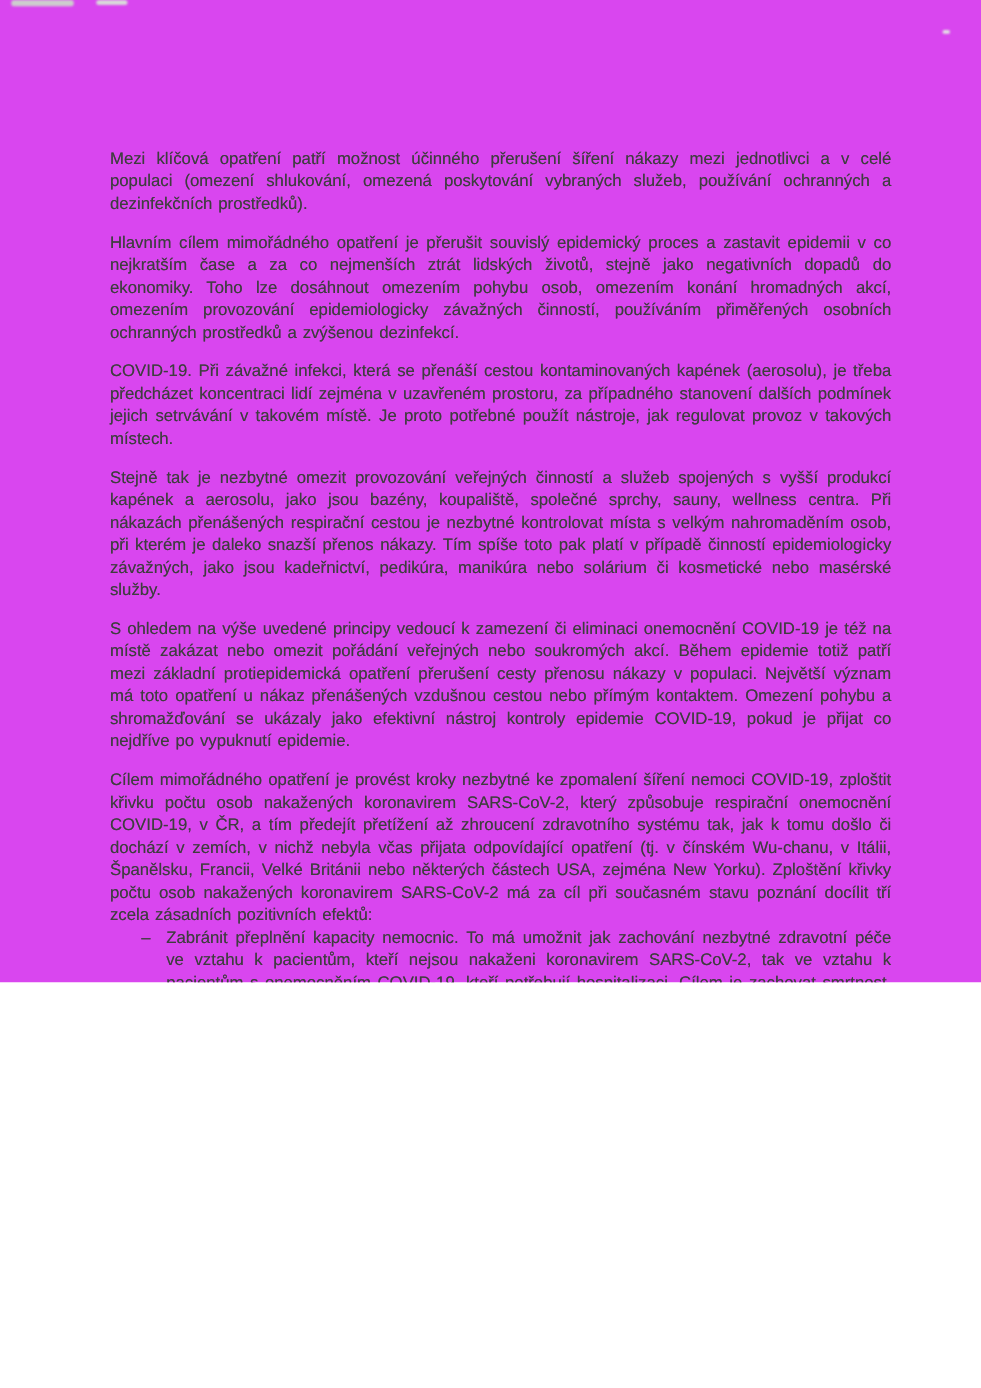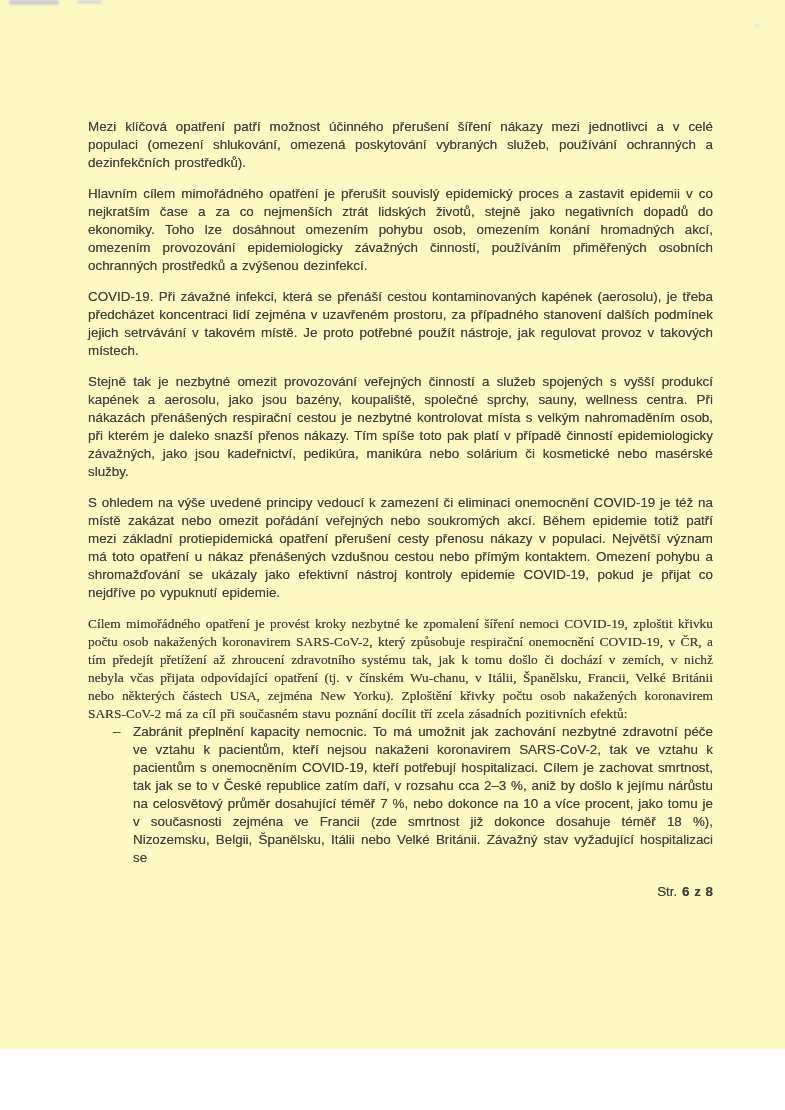--- a/index.html
+++ b/index.html
@@ -3,22 +3,22 @@
 <meta charset="utf-8">
 <style>
   html, body {
     margin: 0;
     padding: 0;
     background: #ffffff;
   }
   .page {
     position: relative;
     width: 785px;
-    height: 1049px;
-    background: #fef9c3;
+    height: 786px;
+    background: #d946ef;
     overflow: hidden;
     font-family: "Liberation Sans", "DejaVu Sans", sans-serif;
   }
   
   .scan-artifact {
     position: absolute;
     background: #cdcdcd;
     border-radius: 2px;
     filter: blur(0.8px);
   }
@@ -37,21 +37,20 @@
     text-align: justify;
     text-shadow: 0 0 0.5px rgba(62,62,62,0.65);
     word-spacing: 1px;
   }
   .content p {
     margin: 0 0 13px 0;
     padding: 0;
   }
   .content p.no-gap-after {
     margin-bottom: 0;
-    font-family: Liberation Serif, serif;
   }
   .bullet-item {
     display: flex;
     align-items: flex-start;
   }
   .bullet-marker {
     flex: 0 0 auto;
     width: 20px;
     margin-left: 25px;
     text-align: left;

